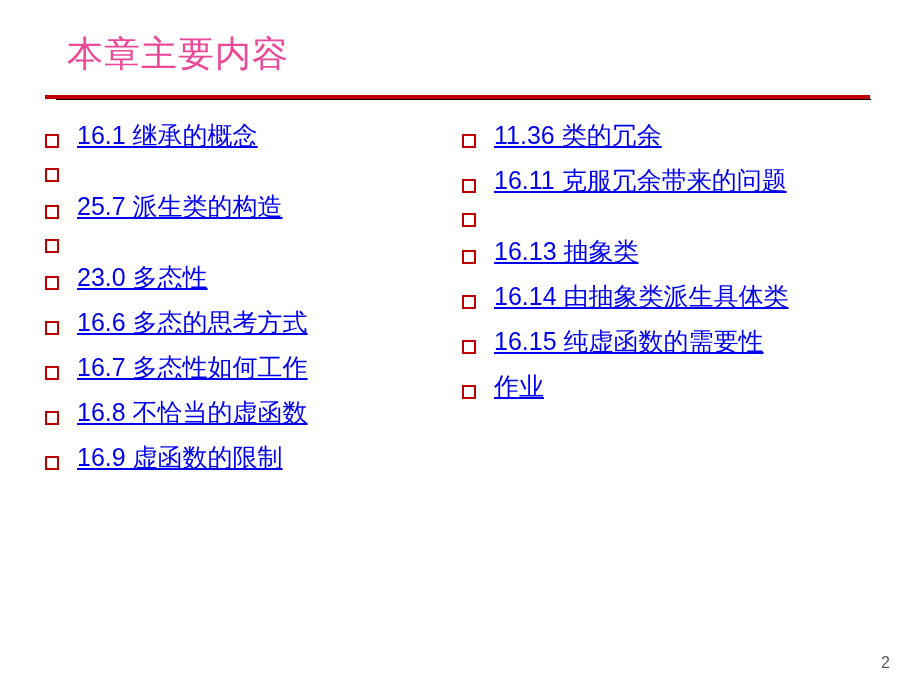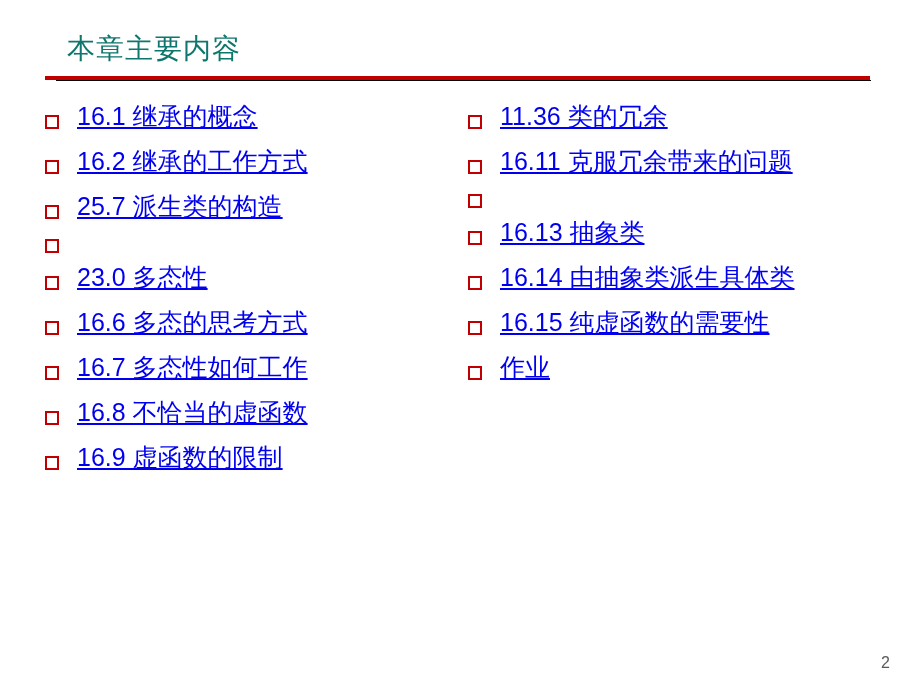--- a/index.html
+++ b/index.html
@@ -9,24 +9,24 @@
       background: #ffffff;
       font-family: "Microsoft YaHei", "SimSun", Arial, sans-serif;
       position: relative;
     }
     .slide {
       width: 100%;
       height: 100%;
       padding: 30px 40px 20px 45px;
     }
     .title {
-      font-size: 28px;
-      color: #0f766e;
+      font-size: 36px;
+      color: #ec4899;
       margin-left: 22px;
-      margin-bottom: 8px;
+      margin-bottom: 16px;
       font-weight: normal;
       letter-spacing: 1px;
     }
     .underline {
       height: 4px;
       background: #c00000;
       margin: 0 0 20px 0;
       width: 825px;
       position: relative;
     }
@@ -34,21 +34,21 @@
       content:"";
       position:absolute;
       right:-1px;
       bottom:-1px;
       width: 815px;
       height:1px;
       background:#000;
     }
     .columns {
       display: flex;
-      gap: 8px;
+      gap: 2px;
     }
     .col { flex: none; }
     .col-left { width: 415px; }
     .col-right { width: 435px; }
     .item {
       display: flex;
       align-items: baseline;
       margin-bottom: 12px;
       font-size: 25px;
     }
@@ -82,21 +82,20 @@
   <h1 class="title">本章主要内容</h1>
   <div class="underline"></div>
   <div class="columns">
     <div class="col col-left">
       <div class="item">
           <span class="bullet"></span>
           <a class="link">16.1 继承的概念</a>
         </div>
       <div class="item">
           <span class="bullet"></span>
-          <a class="link">16.2 继承的工作方式</a>
         </div>
       <div class="item">
           <span class="bullet"></span>
           <a class="link">25.7 派生类的构造</a>
         </div>
       <div class="item">
           <span class="bullet"></span>
         </div>
       <div class="item">
           <span class="bullet"></span>

